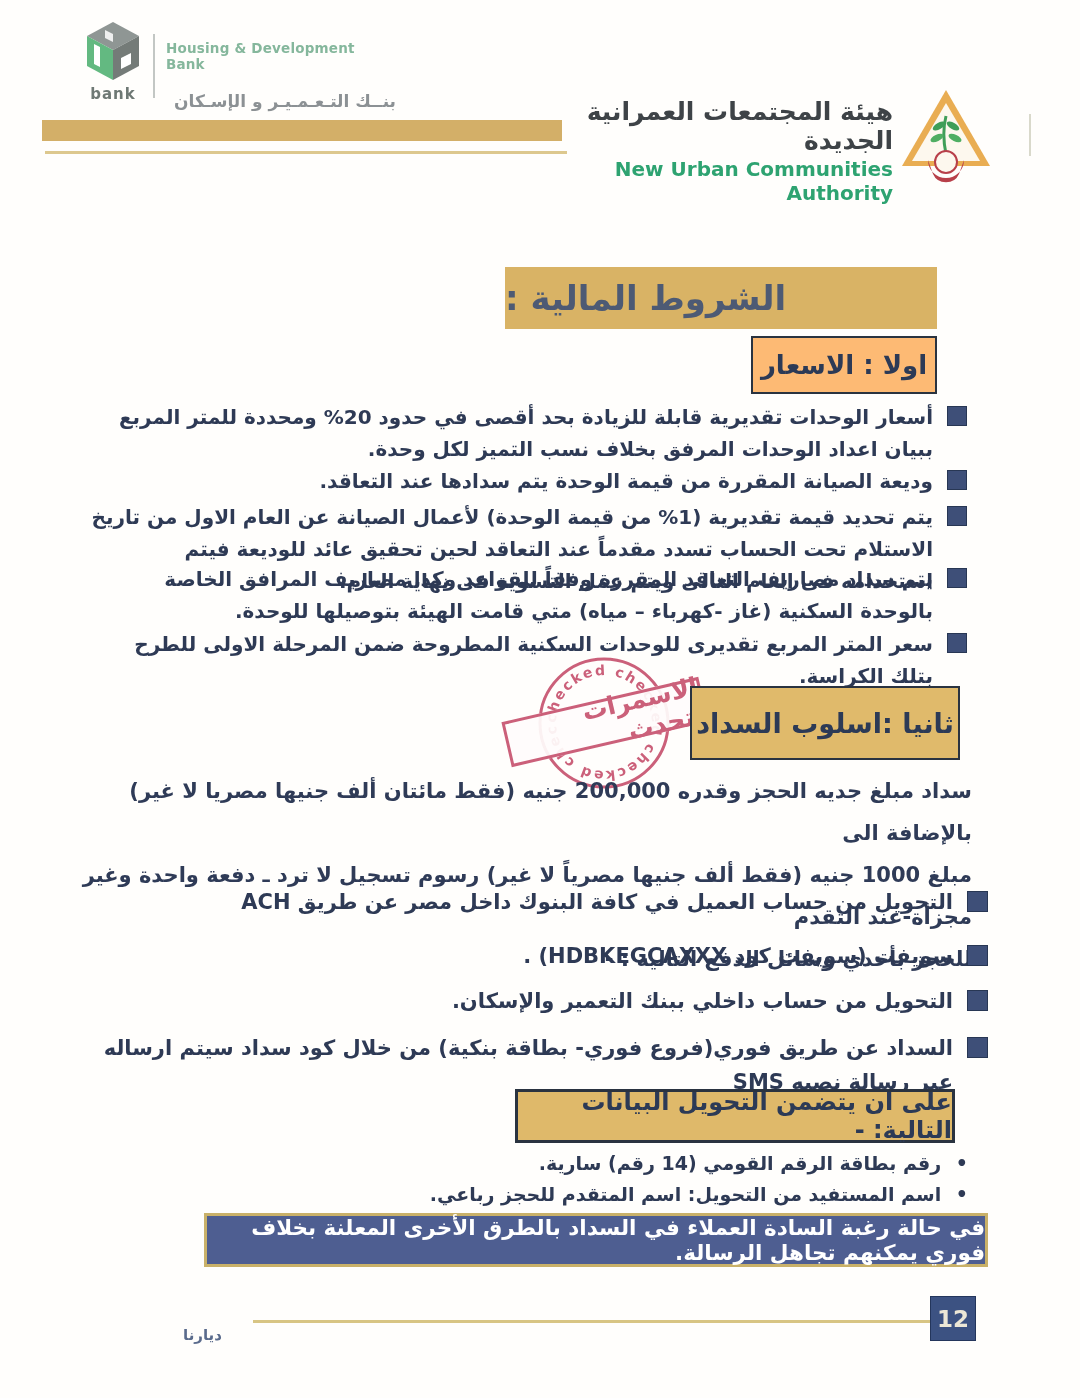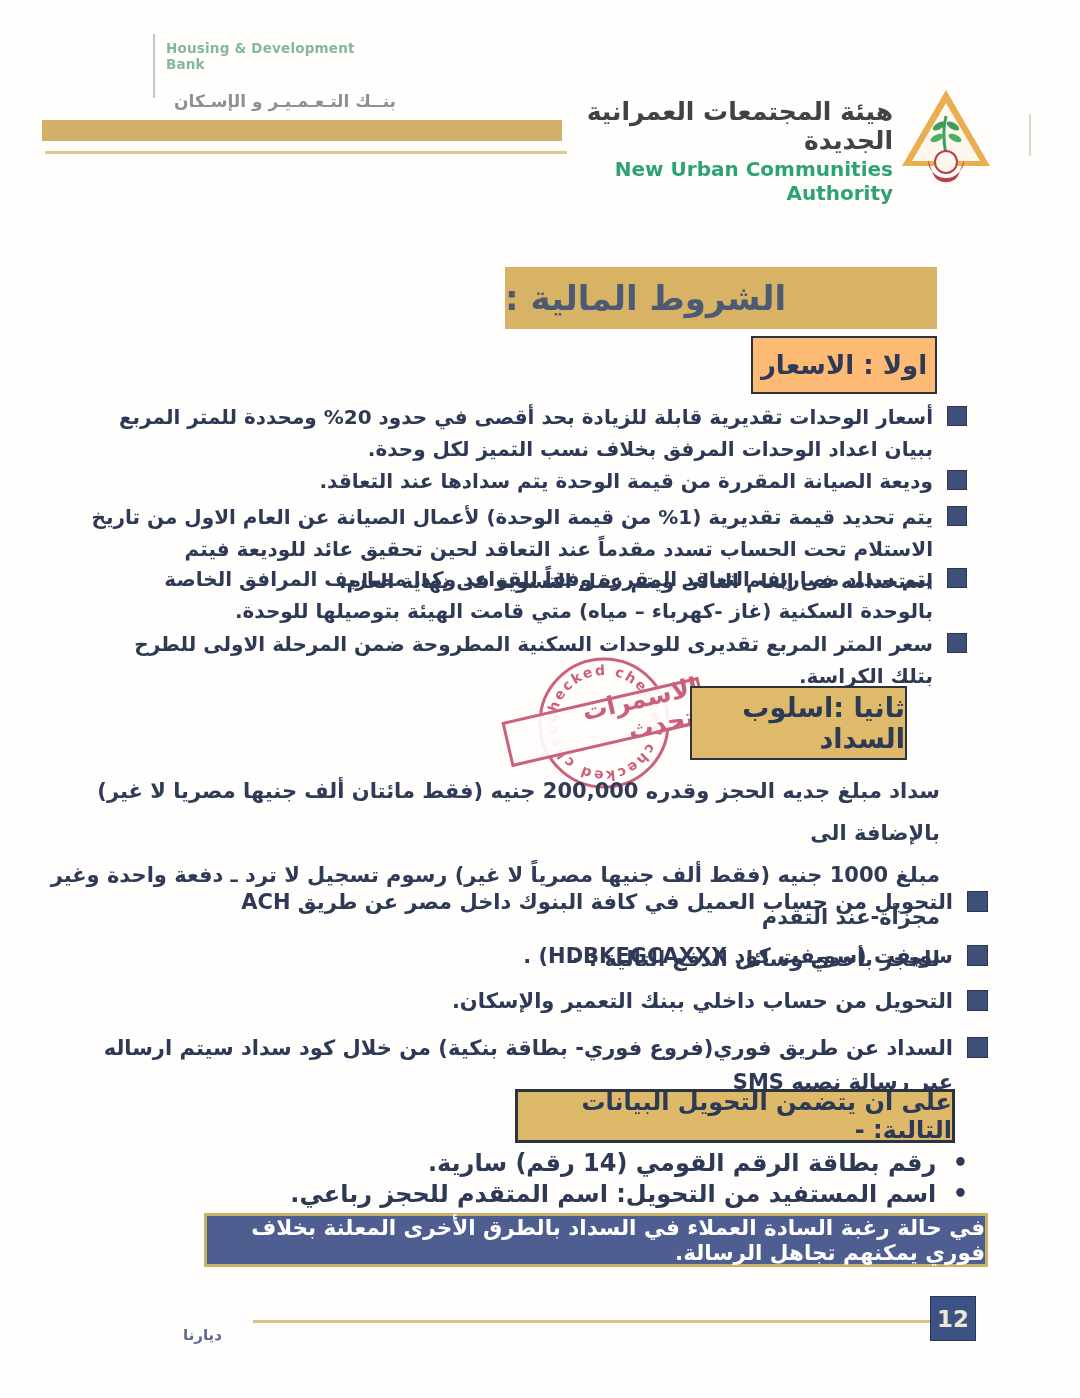--- a/index.html
+++ b/index.html
@@ -33,45 +33,45 @@
     left:505px; top:267px; width:432px; height:62px; background:#d9b365;
     display:flex; align-items:center; justify-content:flex-end; 
     direction:rtl; font-size:34px; font-weight:bold; color:#4d5a74;
   }
   .gold-box {
     background:#fdba74; border:2px solid #2a3340;
     display:flex; align-items:center; justify-content:center;
     direction:rtl; font-weight:bold; color:#2c3a56;
   }
   .sec1-box { left:751px; top:336px; width:186px; height:58px; font-size:26px; }
-  .sec2-box { left:690px; top:686px; width:217px; height:74px; font-size:27px; background:#e0ba6b; }
+  .sec2-box { left:690px; top:686px; width:270px; height:74px; font-size:27px; background:#e0ba6b; }
   .transfer-box { left:515px; top:1089px; width:440px; height:54px; font-size:24px; border-width:3px; background:#dfb96a; }
 
   
   .bullet-item {
     position:absolute; direction:rtl; display:flex; align-items:flex-start; gap:14px;
     font-size:20px; font-weight:bold; color:#2e3a55; line-height:1.6; text-align:right;
   }
   .bullet-sq {
     flex:0 0 auto; width:20px; height:20px; margin-top:5px;
     background:#3e4f78; border:1px solid #283754;
   }
   .g1 { right:113px; width:878px; }
   .g2 { right:92px;  width:905px; font-size:21px; }
   .g2 .bullet-sq { width:21px; height:21px; }
   .bullet-text { flex:1 1 auto; }
 
   
-  .intro { right:140px; top:770px; width:902px; direction:rtl; text-align:right;
+  .intro { right:108px; top:770px; width:902px; direction:rtl; text-align:right;
            font-size:21px; font-weight:bold; color:#2f3b57; }
   .intro .line { line-height:42px; min-height:42px; }
 
   
   .transfer-items { right:112px; top:1148px; width:740px; direction:rtl; text-align:right;
-                    font-size:24px; font-weight:bold; color:#2e3a55; }
+                    font-size:19px; font-weight:bold; color:#2e3a55; }
   .transfer-items .dot-row { line-height:31px; }
   .dot { margin-left:8px; }
 
   
   .notice-banner {
     left:204px; top:1213px; width:784px; height:54px;
     background:#4e5e91; border:3px solid #c9b169;
     display:flex; align-items:center; justify-content:center;
     direction:rtl; color:#ffffff; font-size:21.5px; font-weight:bold;
   }
@@ -94,20 +94,33 @@
     background:#3c5282; border:1px solid #24365c;
     display:flex; align-items:center; justify-content:center;
     color:#ece7d6; font-size:23px; font-weight:bold;
   }
 </style>
 </head>
 <body>
 
 <div id="page">
 
+  <div class="abs hdb-logo-wrap">
+    <span>
+      <svg width="56" height="60" viewBox="0 0 56 60">
+        <polygon points="28,2 54,16 28,30 2,16" fill="#8f9694"></polygon>
+        <polygon points="2,16 28,30 28,60 2,46" fill="#63b981"></polygon>
+        <polygon points="54,16 28,30 28,60 54,46" fill="#747b78"></polygon>
+        <polygon points="9,24 15,27 15,47 9,44" fill="#ffffff"></polygon>
+        <polygon points="36,38 46,33 46,44 36,49" fill="#ffffff"></polygon>
+        <polygon points="20,10 28,14 28,22 20,18" fill="#ffffff" opacity=".85"></polygon>
+      </svg>
+    </span>
+    <div class="bank-label">bank</div>
+  </div>
   <div class="abs hdb-sep"></div>
   <div class="abs hdb-names">
     <div class="hdb-en">Housing &amp; Development Bank</div>
     <div class="hdb-ar">بنــك التـعـمـيـر و الإسـكان</div>
   </div>
 
   <div class="abs gold-bar"></div>
   <div class="abs gold-thin"></div>
   <div class="abs edge-mark"></div>
 

